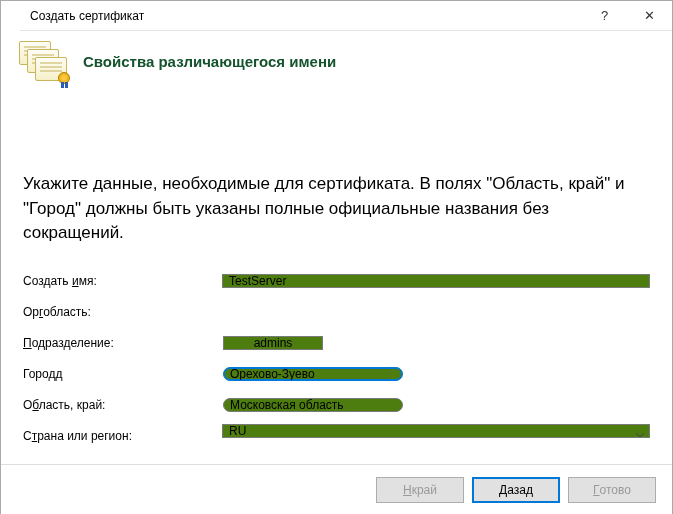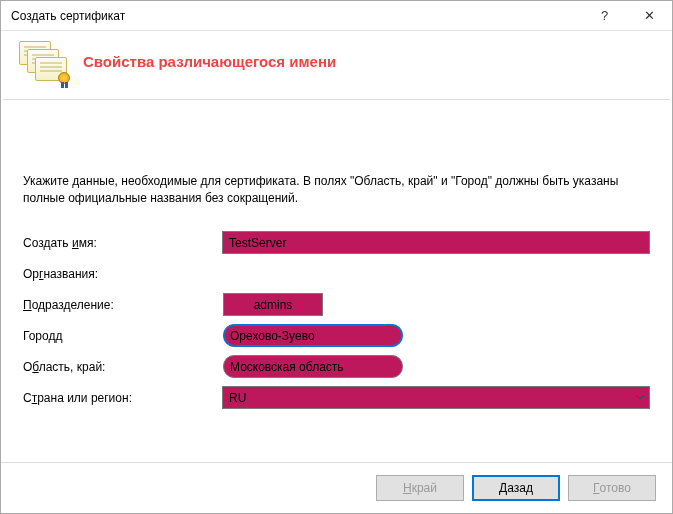--- a/index.html
+++ b/index.html
@@ -21,20 +21,21 @@
     flex-direction: column;
     background: #fff;
   }
   .titlebar {
     height: 30px;
     display: flex;
     align-items: center;
     padding: 0 0 0 10px;
     border-bottom: 1px solid #e5e5e5;
     font-size: 12px;
+    margin-left: 19px;
   }
   .titlebar .title { flex: 1; }
   .titlebar .tb-btn {
     width: 45px;
     height: 29px;
     display: flex;
     align-items: center;
     justify-content: center;
     font-family: "Segoe UI", sans-serif;
     font-size: 13px;
@@ -42,21 +43,21 @@
   }
   .header {
     display: flex;
     align-items: center;
     padding: 10px 18px 18px 18px;
     gap: 18px;
   }
   .header .heading {
     font-size: 15px;
     font-weight: bold;
-    color: #ef4444;
+    color: #14532d;
   }
   .icon-wrap {
     width: 46px;
     height: 40px;
     position: relative;
   }
   .cert {
     position: absolute;
     width: 32px;
     height: 24px;
@@ -98,45 +99,45 @@
     height: 1px;
     background: #ddd;
     margin: 0 2px 0 2px;
   }
 
   .content {
     flex: 1;
     padding: 28px 22px 10px 22px;
   }
   .instructions {
-    font-size: 12px;
+    font-size: 17px;
     line-height: 1.45;
     margin-bottom: 22px;
     max-width: 620px;
     margin-top: 45px;
   }
   .form-row {
     display: flex;
     align-items: center;
     margin-bottom: 5px;
     height: 26px;
   }
   .form-row .label {
     width: 200px;
     font-size: 12px;
   }
   .form-row .label .u { text-decoration: underline; }
   .form-row input[type=text] {
-    height: 23px;
+    height: 14px;
     border: 1px solid #7a7a7a;
     font-family: inherit;
     font-size: 12px;
     padding: 2px 6px;
     outline: none;
-    background: #be185d;
+    background: #4d7c0f;
   }
   .form-row input.focused {
     border: 1px solid #0078d7;
     box-shadow: 0 0 0 1px #0078d7 inset;
   }
   .w-long { width: 430px; }
   .w-short { width: 100px; text-align: center; }
   .w-mid { width: 180px; border-radius: 11px; }
   .select-wrap {
     position: relative;
@@ -228,21 +229,21 @@
 
   <div class="content">
     <div class="instructions">Укажите данные, необходимые для сертификата. В полях "Область, край" и "Город" должны быть указаны полные официальные названия без сокращений.</div>
 
     <div class="form-row">
       <div class="label"><span>Создать </span><span class="u">и</span><span>мя:</span></div>
       <input type="text" class="w-long" value="TestServer" style="">
     </div>
 
     <div class="form-row">
-      <div class="label"><span>Ор</span><span class="u">г</span><span>названия:</span></div>
+      <div class="label"><span>Ор</span><span class="u">г</span><span>область:</span></div>
     </div>
 
     <div class="form-row">
       <div class="label"><span></span><span class="u">П</span><span>одразделение:</span></div>
       <input type="text" class="w-short" value="admins" style="">
     </div>
 
     <div class="form-row">
       <div class="label"><span>Город</span><span class="u">д</span><span></span></div>
       <input type="text" class="w-mid focused" value="Орехово-Зуево" style="">

